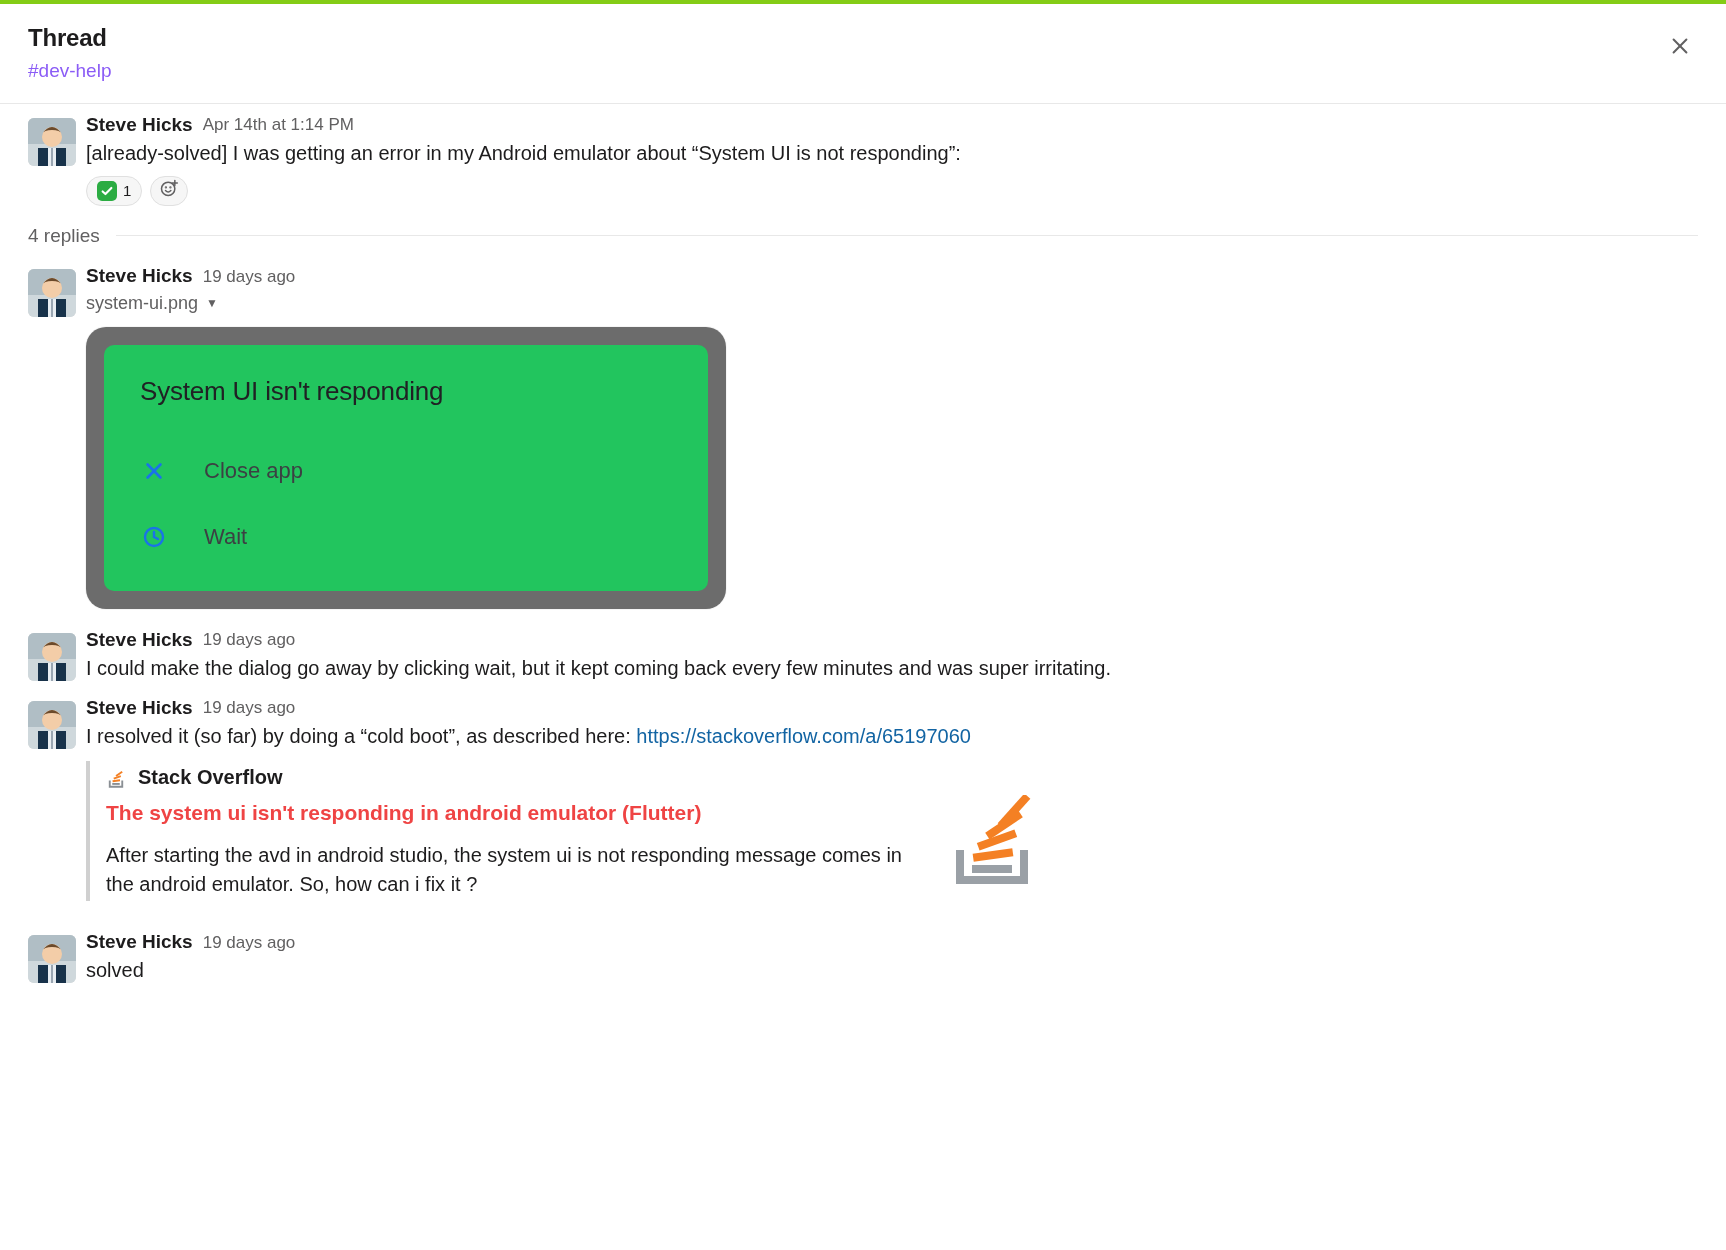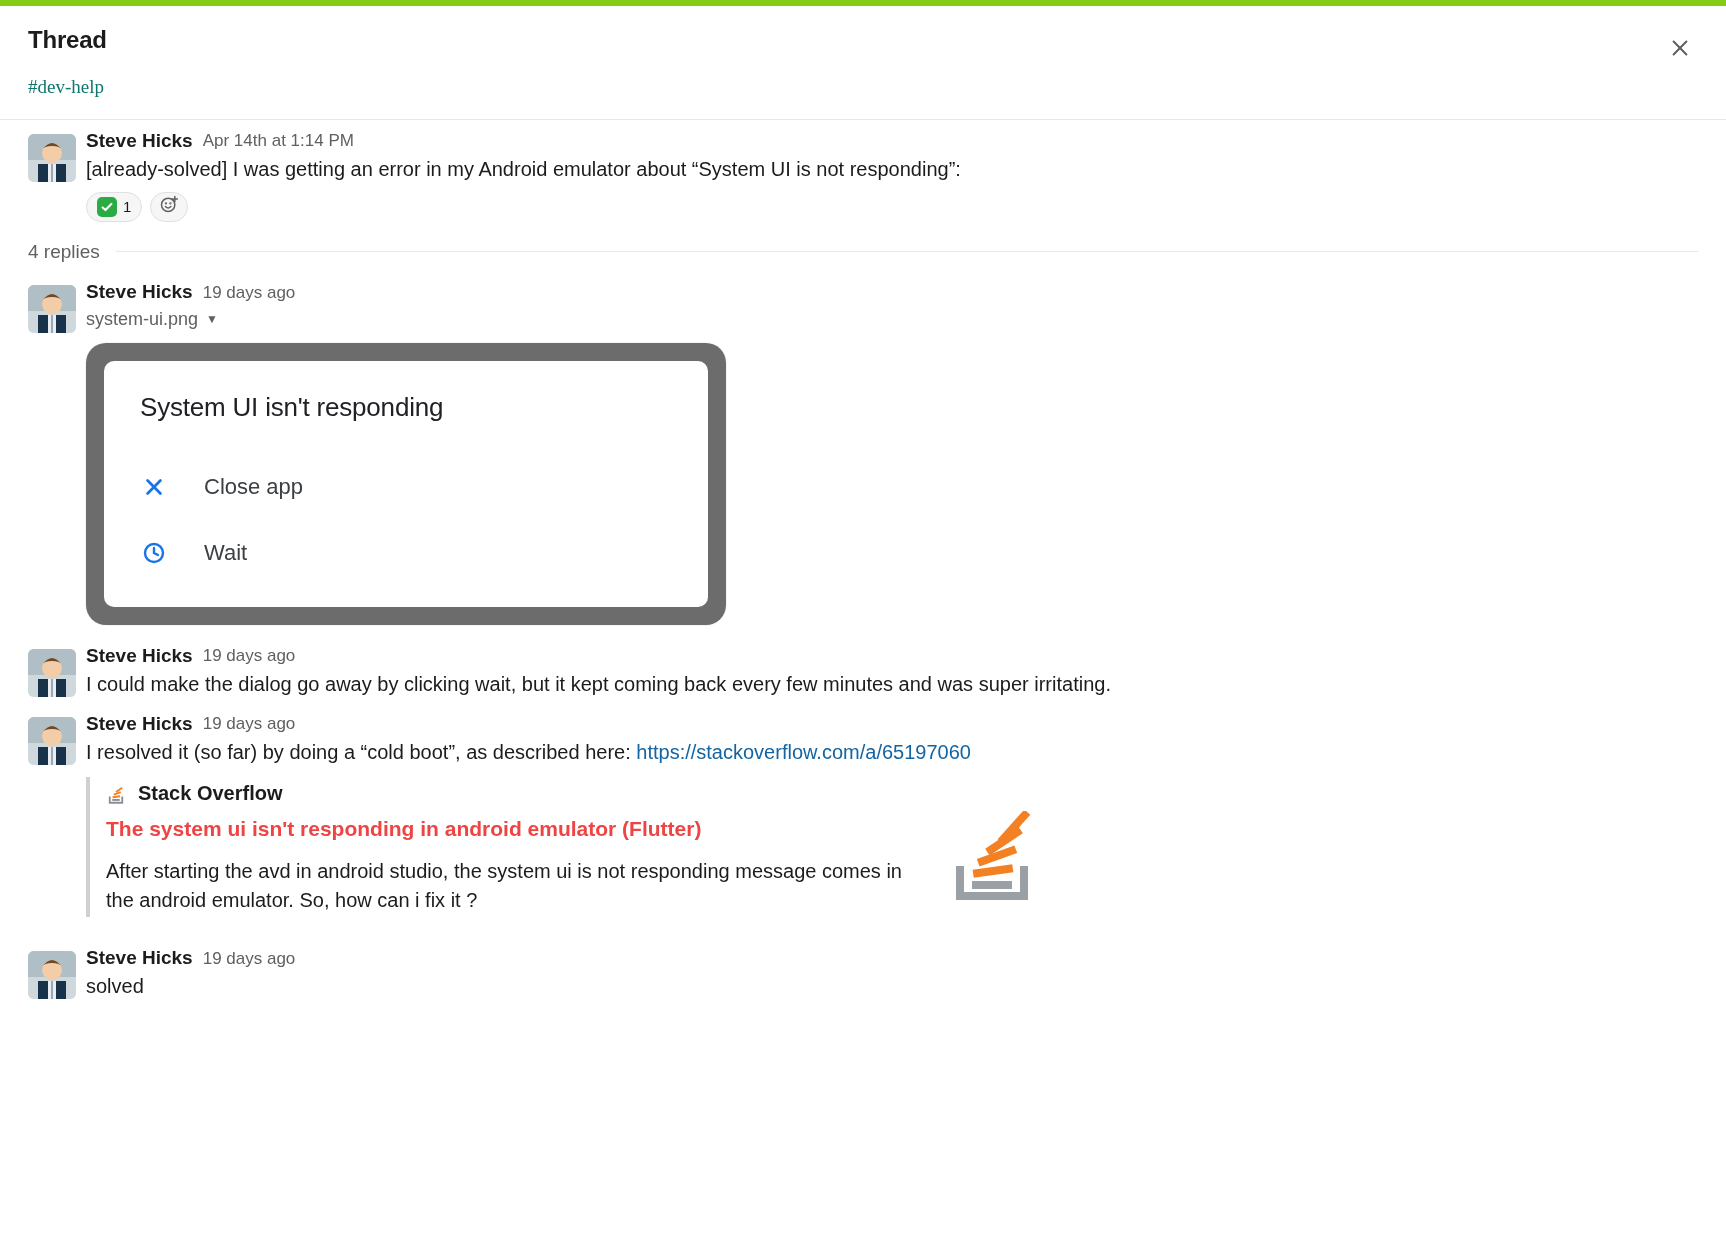--- a/index.html
+++ b/index.html
@@ -3,28 +3,28 @@
 <meta charset="utf-8">
 <style>
   * { box-sizing: border-box; margin: 0; padding: 0; }
   body {
     font-family: -apple-system, BlinkMacSystemFont, "Segoe UI", Helvetica, Arial, sans-serif;
     color: #1d1c1d;
     background: #fff;
     font-size: 19px;
     line-height: 1.46;
   }
-  .panel { width: 1726px; border-top: 6px solid #84cc16; }
+  .panel { width: 1726px; border-top: 4px solid #84cc16; }
   .header {
     display: flex; align-items: flex-start; justify-content: space-between;
     padding: 16px 28px 18px 28px;
     border-bottom: 1px solid #e8e8e8;
   }
   .header-title { font-weight: 800; font-size: 24px; letter-spacing: -0.2px; }
-  .header-sub { color: #0f766e; font-size: 19px; margin-top: 16px; font-family: Liberation Serif, serif; }
+  .header-sub { color: #8b5cf6; font-size: 19px; margin-top: 2px; }
   .close-btn {
     width: 36px; height: 36px; display: flex; align-items: center; justify-content: center;
     cursor: pointer; color: #616061; border-radius: 6px; margin-top: 8px;
   }
   .close-btn svg { width: 22px; height: 22px; stroke: currentColor; }
 
   .content { padding: 0; }
 
   .msg { display: flex; padding: 10px 28px 4px 28px; }
   .avatar {
@@ -64,21 +64,21 @@
   .file-row { display: inline-flex; align-items: center; gap: 8px; color: #616061; font-size: 18px; margin-top: 2px; cursor:pointer; }
   .file-row .caret { font-size: 12px; }
 
   
   .android-shot {
     margin-top: 10px; width: 640px; background: #6c6c6c;
     border-radius: 20px; padding: 18px 18px 18px 18px;
     box-shadow: 0 0 0 1px rgba(0,0,0,0.04);
   }
   .android-card {
-    background: #ffffff; border-radius: 10px; padding: 28px 36px 24px 36px;
+    background: #22c55e; border-radius: 10px; padding: 28px 36px 24px 36px;
   }
   .android-title { font-size: 26px; color: #202124; letter-spacing: -0.2px; margin-bottom: 30px; }
   .android-row { display: flex; align-items: center; gap: 36px; padding: 14px 0; }
   .android-row + .android-row { margin-top: 6px; }
   .android-ico { width: 28px; display:flex; justify-content:center; }
   .android-row-text { font-size: 22px; color: #3c4043; }
 
   
   .unfurl {
     border-left: 4px solid #d0d0d0; margin: 10px 0 24px 0; padding: 2px 0 2px 16px;

